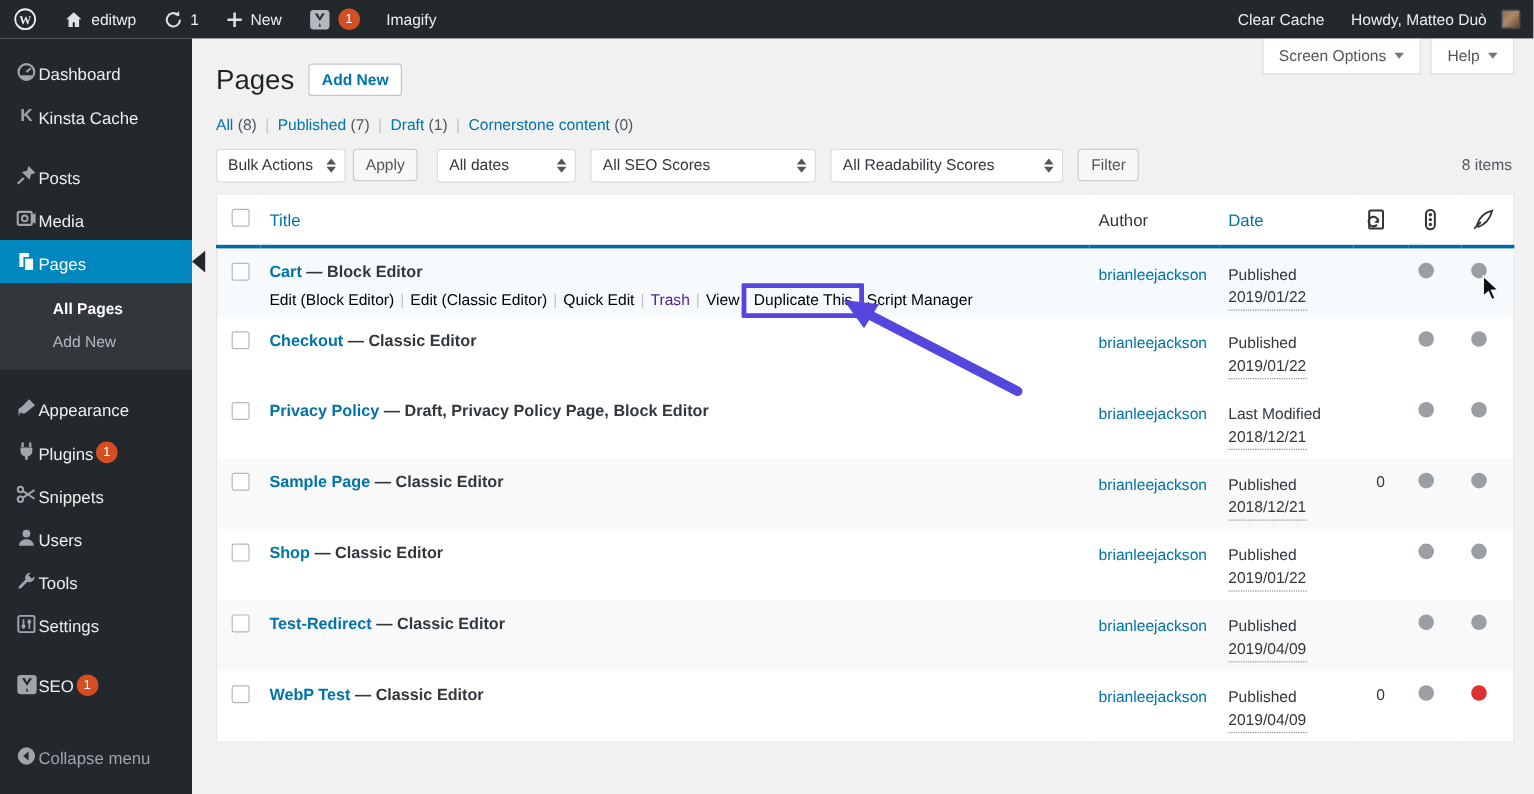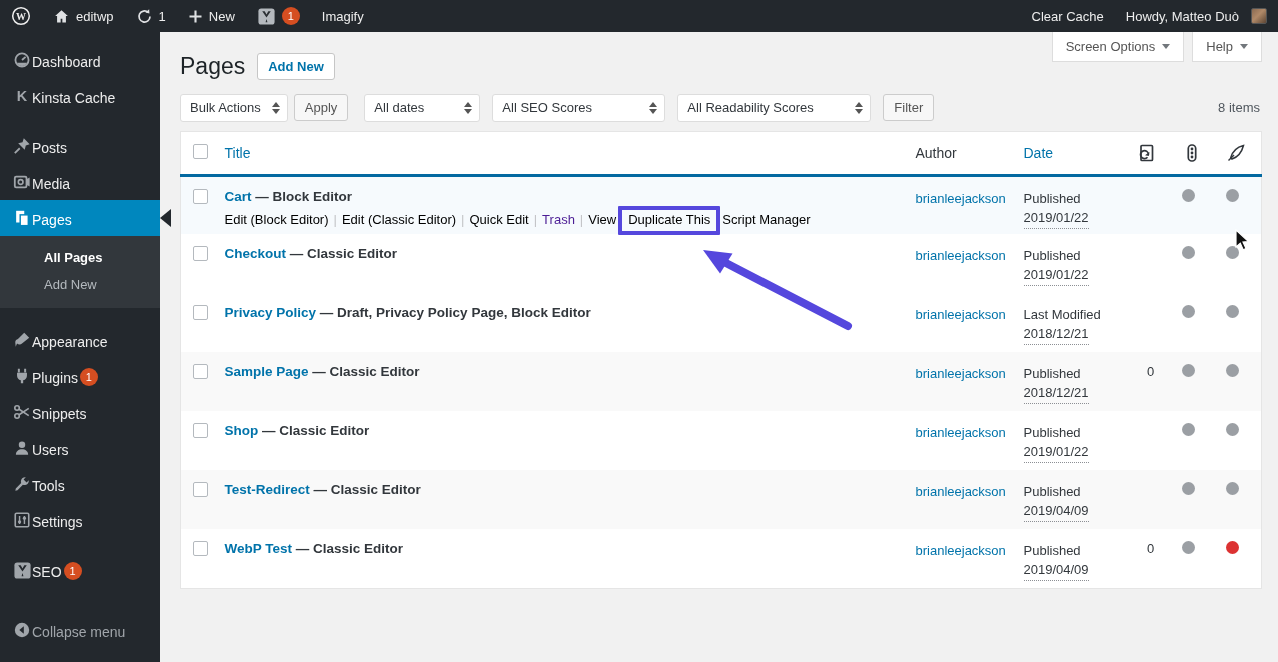--- a/index.html
+++ b/index.html
@@ -293,38 +293,41 @@
       <span class="caret-down"></span>
     </div>
   </div>
 
   <div class="title-row">
     <h1 class="page-title">Pages</h1>
     <button class="add-new-btn">Add New</button>
   </div>
 
 
+  <div class="subsubsub">
+    <a><span>All</span></a> <span class="cnt">(8)</span><span class="vsep">|</span><a><span>Published</span></a> <span class="cnt">(7)</span><span class="vsep">|</span><a><span>Draft</span></a> <span class="cnt">(1)</span><span class="vsep">|</span><a><span>Cornerstone content</span></a> <span class="cnt">(0)</span>
+  </div>
 
   <div class="tablenav">
     <div class="wp-select">
       <span>Bulk Actions</span>
       <span class="updown">
           <i class="u"></i>
           <i class="d"></i>
         </span>
     </div>
     <button class="btn-secondary ml6">Apply</button>
     <div class="wp-select ml16" style="width:116px">
       <span>All dates</span>
       <span class="updown">
           <i class="u"></i>
           <i class="d"></i>
         </span>
     </div>
-    <div class="wp-select ml12" style="width:173px">
+    <div class="wp-select ml12" style="width:188px">
       <span>All SEO Scores</span>
       <span class="updown">
           <i class="u"></i>
           <i class="d"></i>
         </span>
     </div>
     <div class="wp-select ml12" style="width:194px">
       <span>All Readability Scores</span>
       <span class="updown">
           <i class="u"></i>

